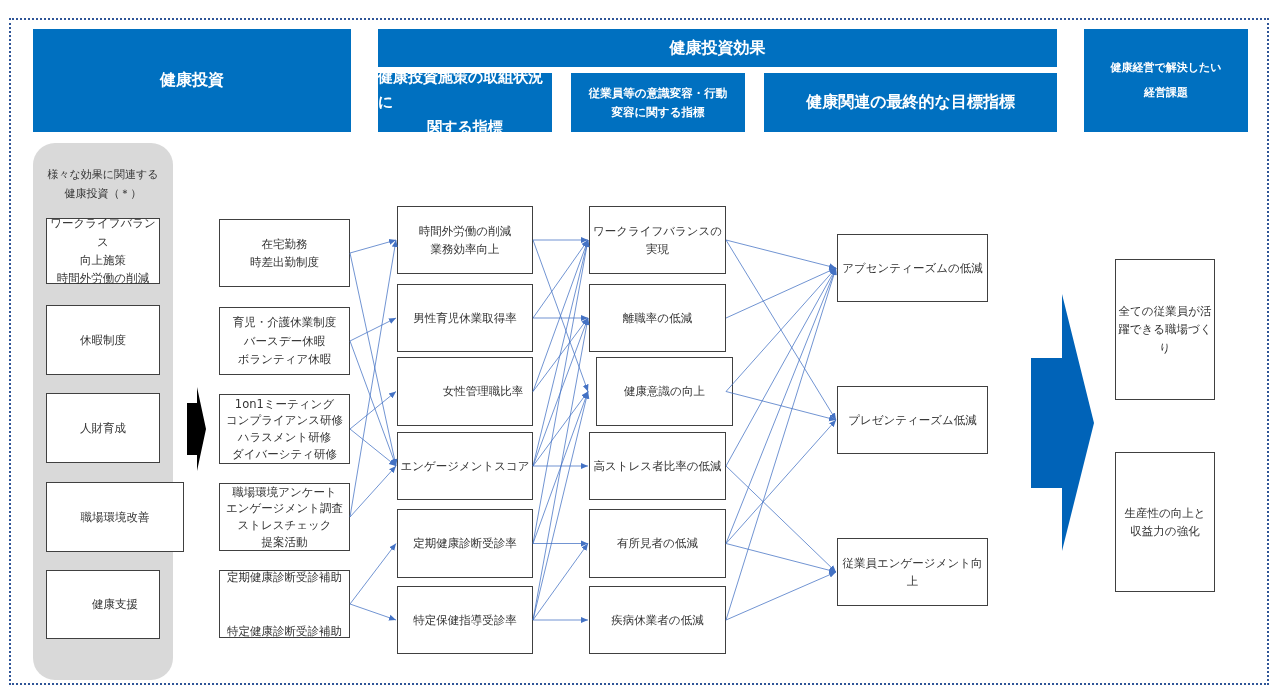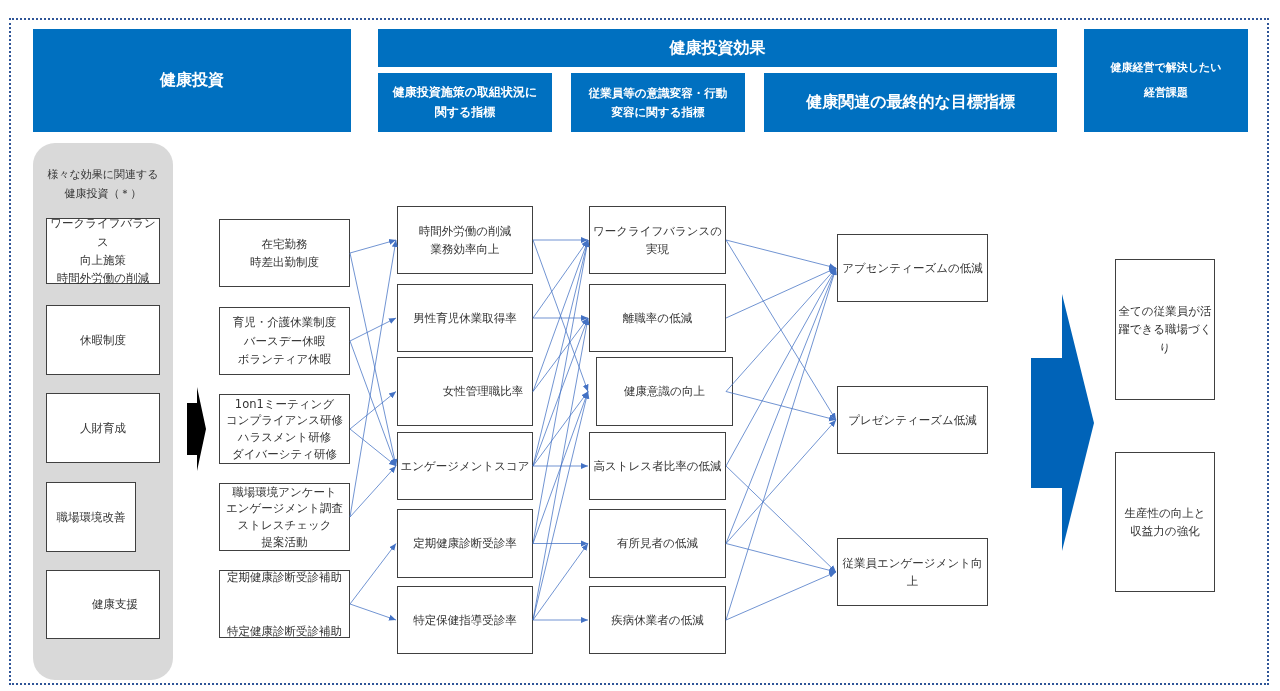--- a/index.html
+++ b/index.html
@@ -25,21 +25,21 @@
 <body>
 
 <div class="frame"></div>
 
 <div class="hdr" style="left:33px;top:29px;width:318px;height:103px;font-size:16px;">
   <span>健康投資</span>
 </div>
 <div class="hdr" style="left:378px;top:29px;width:679px;height:38px;font-size:16px;">
   <span>健康投資効果</span>
 </div>
-<div class="hdr" style="left:378px;top:73px;width:174px;height:59px;font-size:12px;flex-direction:column;">
+<div class="hdr" style="left:378px;top:73px;width:174px;height:59px;font-size:15px;flex-direction:column;">
   <span>健康投資施策の取組状況に</span>
   <span>関する指標</span>
 </div>
 <div class="hdr" style="left:571px;top:73px;width:174px;height:59px;font-size:11.5px;flex-direction:column;">
   <span>従業員等の意識変容・行動</span>
   <span>変容に関する指標</span>
 </div>
 <div class="hdr" style="left:764px;top:73px;width:293px;height:59px;font-size:16px;">
   <span>健康関連の最終的な目標指標</span>
 </div>
@@ -59,21 +59,21 @@
       <div>ワークライフバランス</div>
       <div>向上施策</div>
       <div>時間外労働の削減</div>
     </div>
     <div class="box" style="left: 46px; top: 305px; width: 114px; height: 70px;">
       <div>休暇制度</div>
     </div>
     <div class="box" style="left: 46px; top: 393px; width: 114px; height: 70px;">
       <div>人財育成</div>
     </div>
-    <div class="box" style="left: 46px; top: 482px; width: 90px; height: 70px;">
+    <div class="box" style="left: 46px; top: 482px; width: 138px; height: 70px;">
       <div>職場環境改善</div>
     </div>
     <div class="box" style="left: 46px; top: 570px; width: 114px; height: 69px; padding-left: 24px;">
       <div>健康支援</div>
     </div>
     <div class="box" style="left: 219px; top: 219px; width: 131px; height: 68px;">
       <div>在宅勤務</div>
       <div>時差出勤制度</div>
     </div>
     <div class="box" style="left: 219px; top: 307px; width: 131px; height: 68px;">

